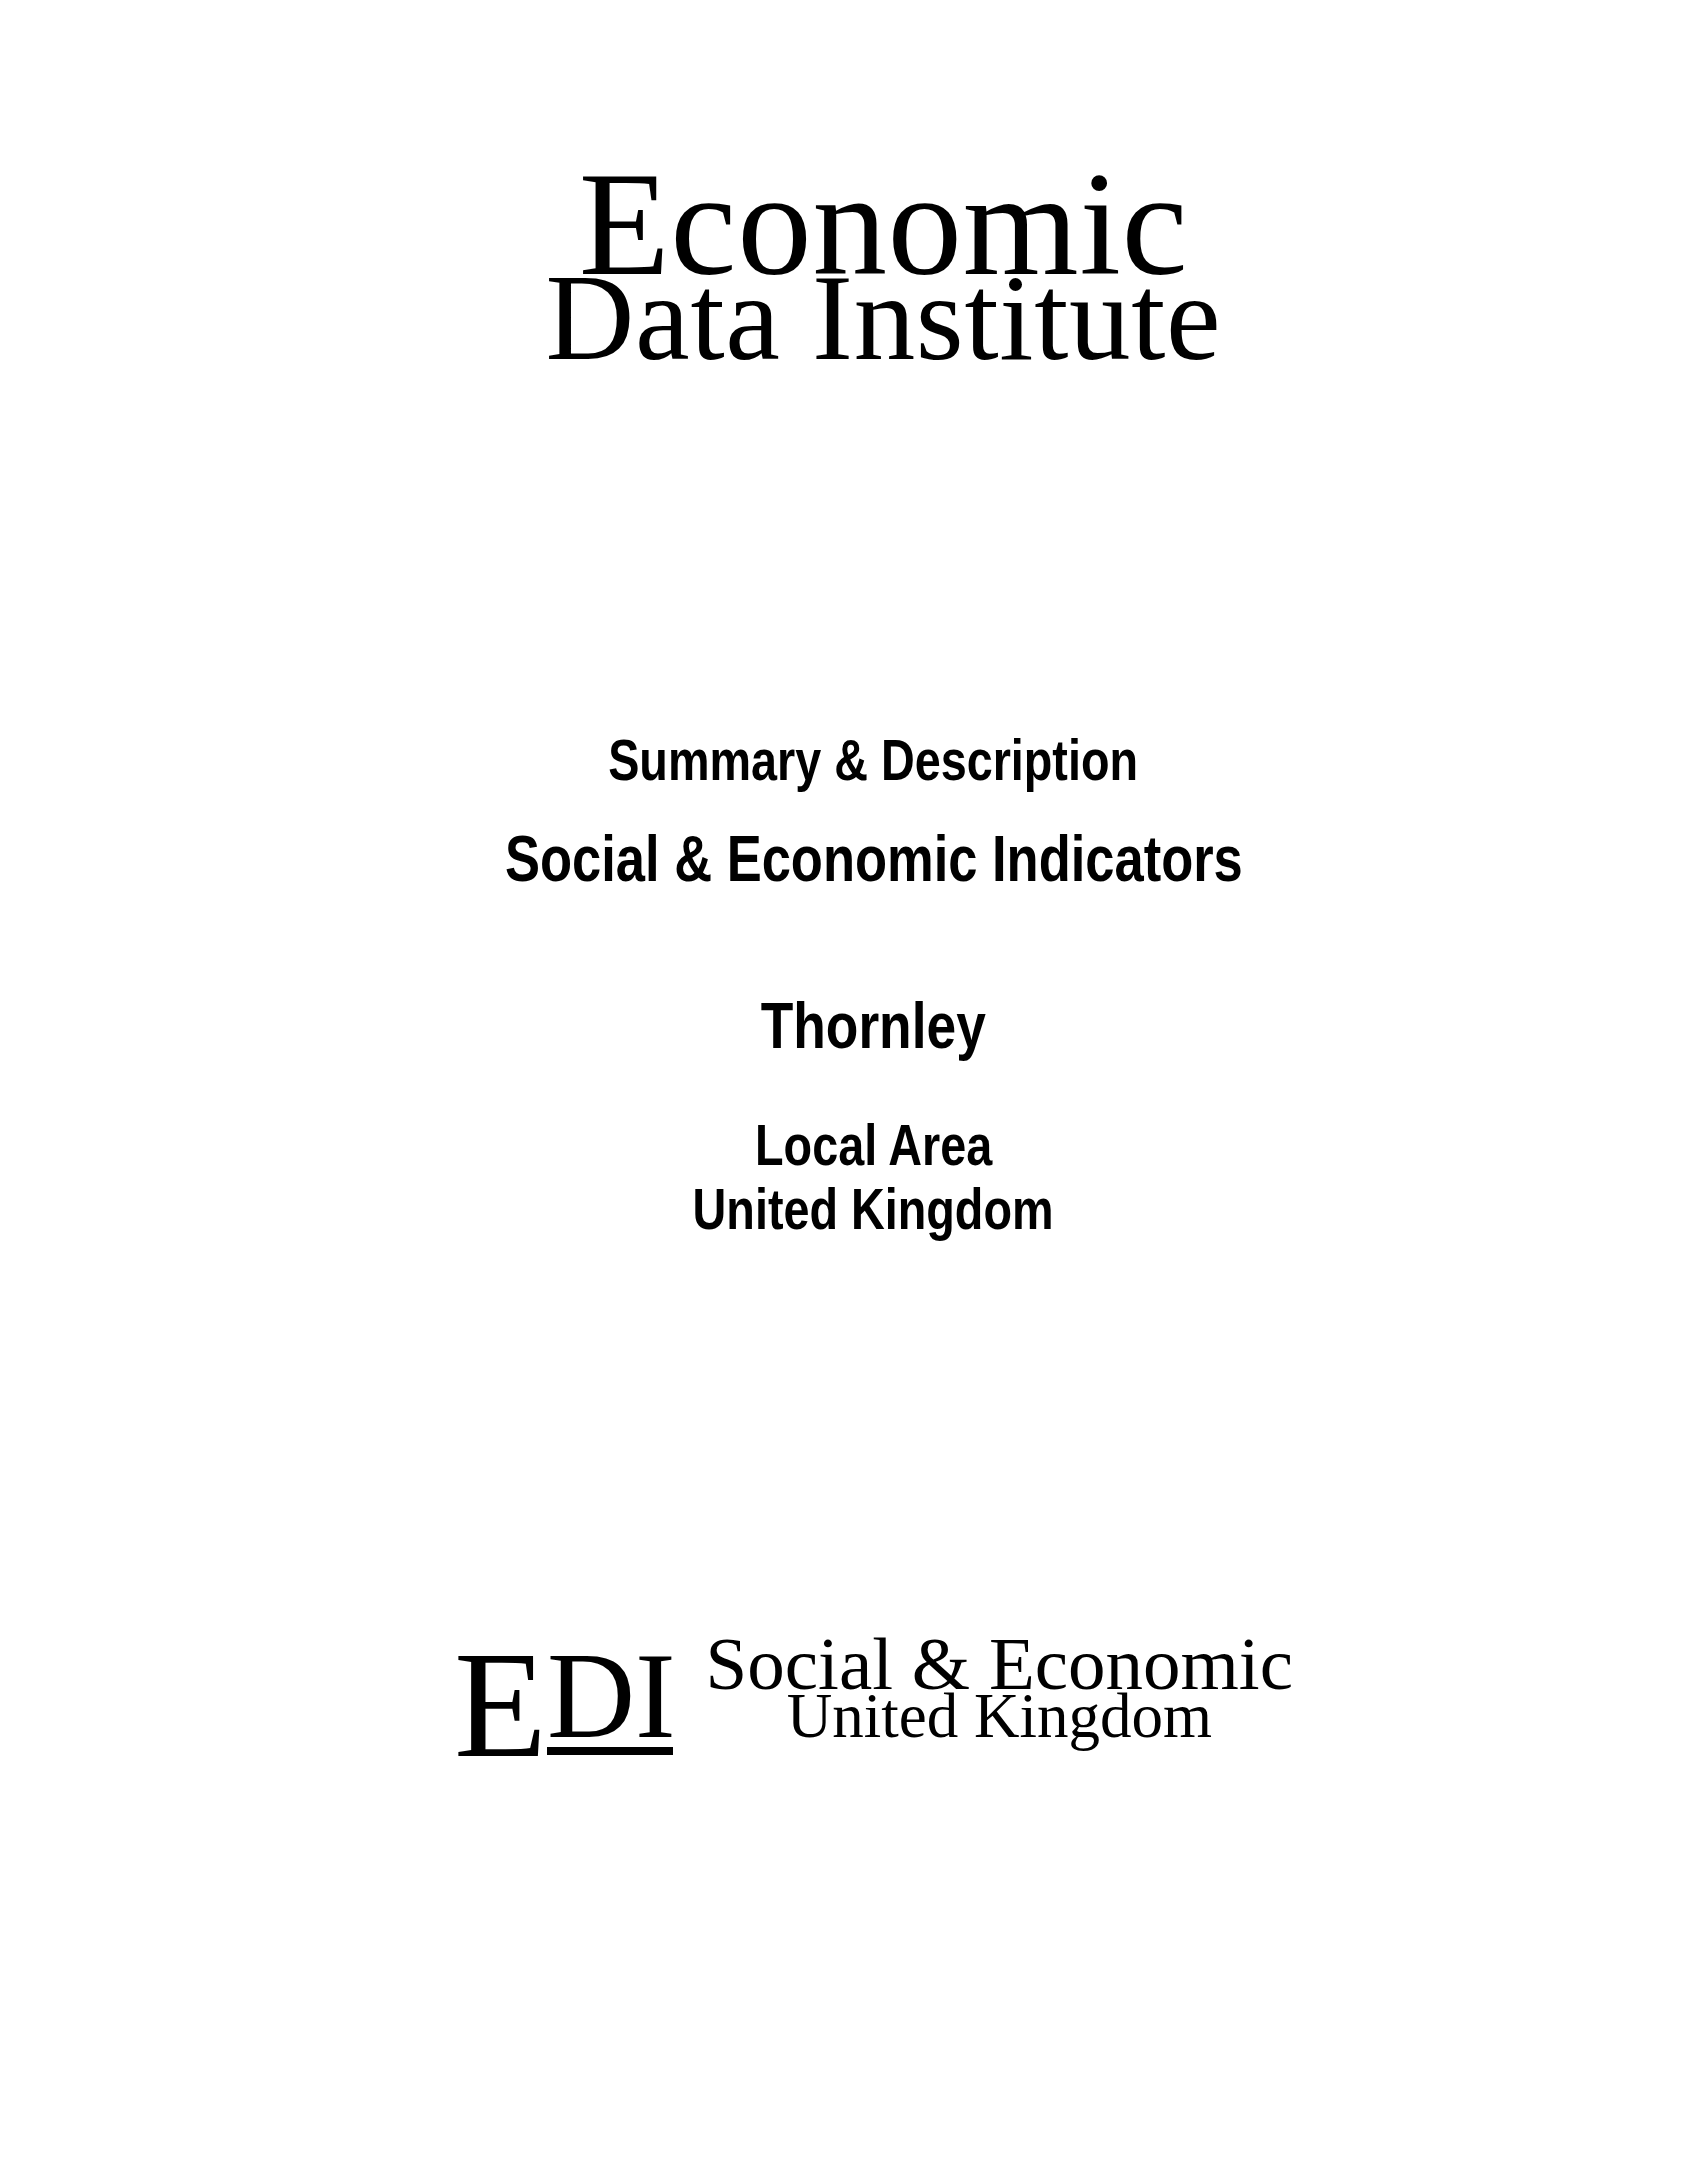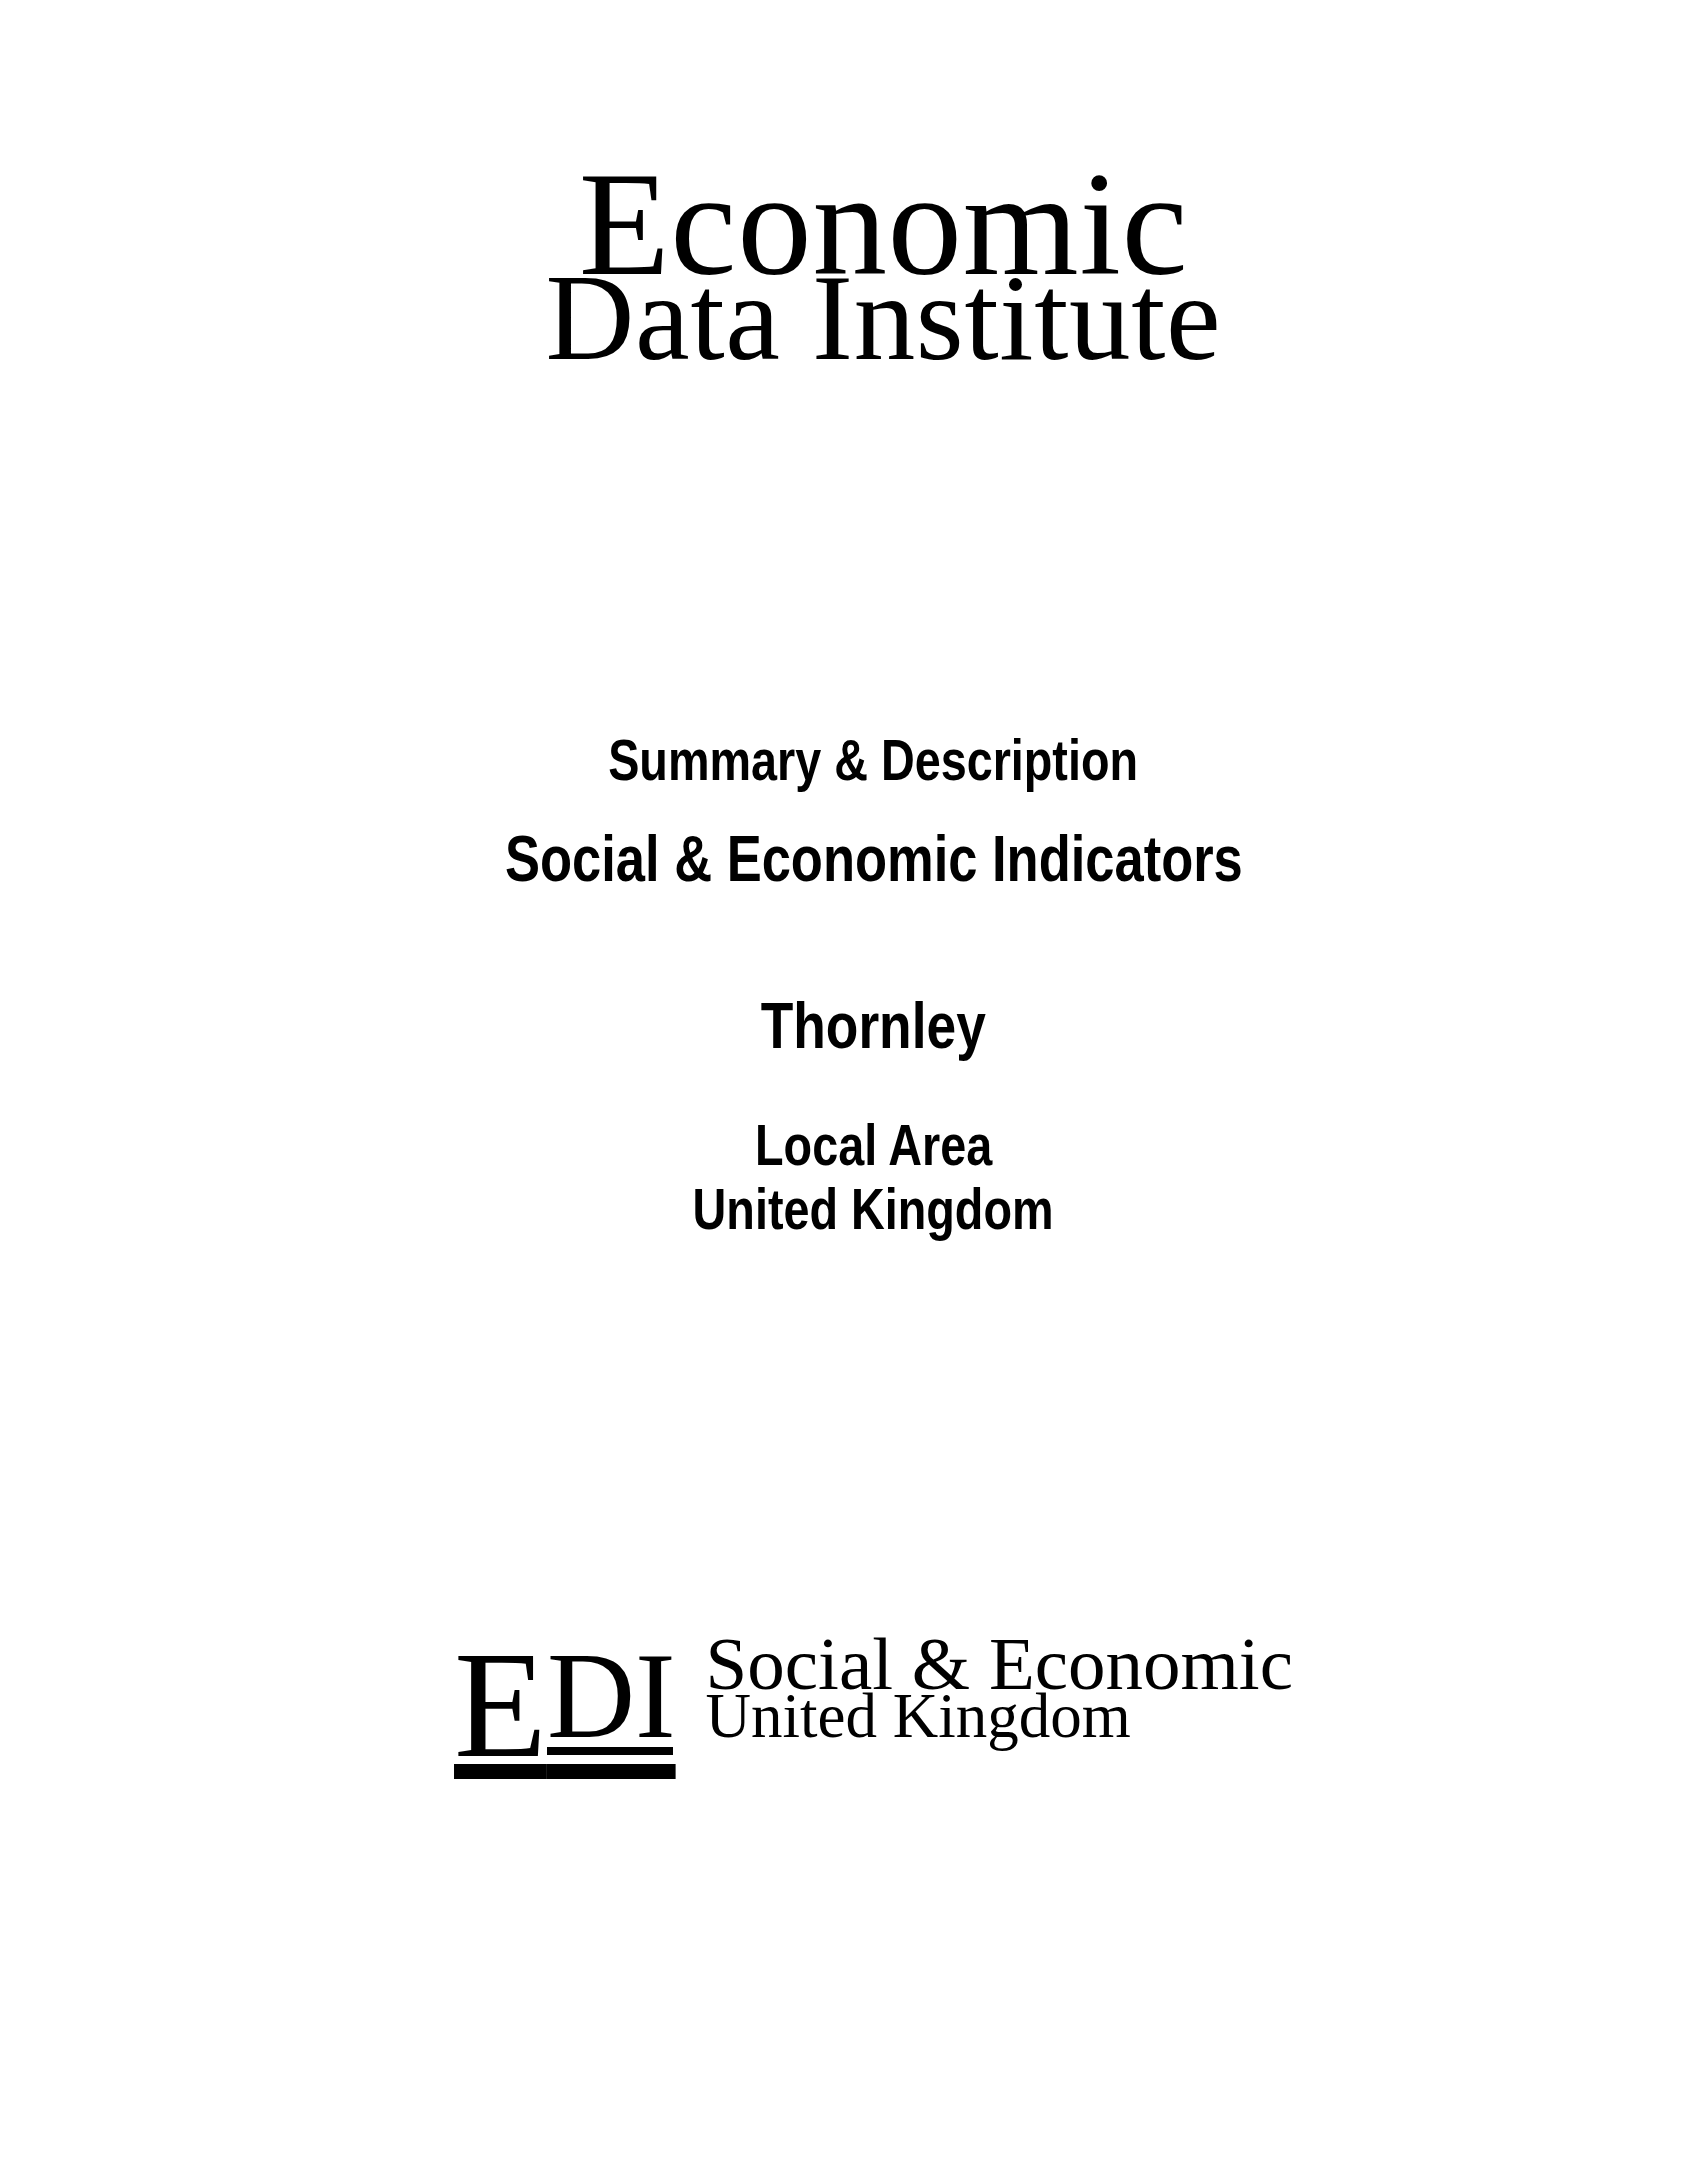--- a/index.html
+++ b/index.html
@@ -66,36 +66,35 @@
     justify-content: center;
     align-items: flex-start;
     gap: 30px;
   }
   .edi-mark {
     position: relative;
     font-size: 152px;
     line-height: 1;
     margin-top: 3.3px;
     white-space: nowrap;
-    text-decoration: underline;
   }
   .edi-e  { font-size: 152px; }
   .edi-di { font-size: 122px; vertical-align: 19px; }
   .edi-underline {
     position: absolute;
     left: 93px;
     top: 118px;
     width: 126px;
     height: 8px;
     background: #000000;
   }
   .edi-tagline {
     display: flex;
     flex-direction: column;
-    align-items: flex-start;
+    align-items: center;
     line-height: 1;
   }
   .edi-tagline-1 { font-size: 75px; }
   .edi-tagline-2 { font-size: 63px; margin-top: -16px; }
 </style>
 </head>
 <body>
 
 <div class="page">
 

